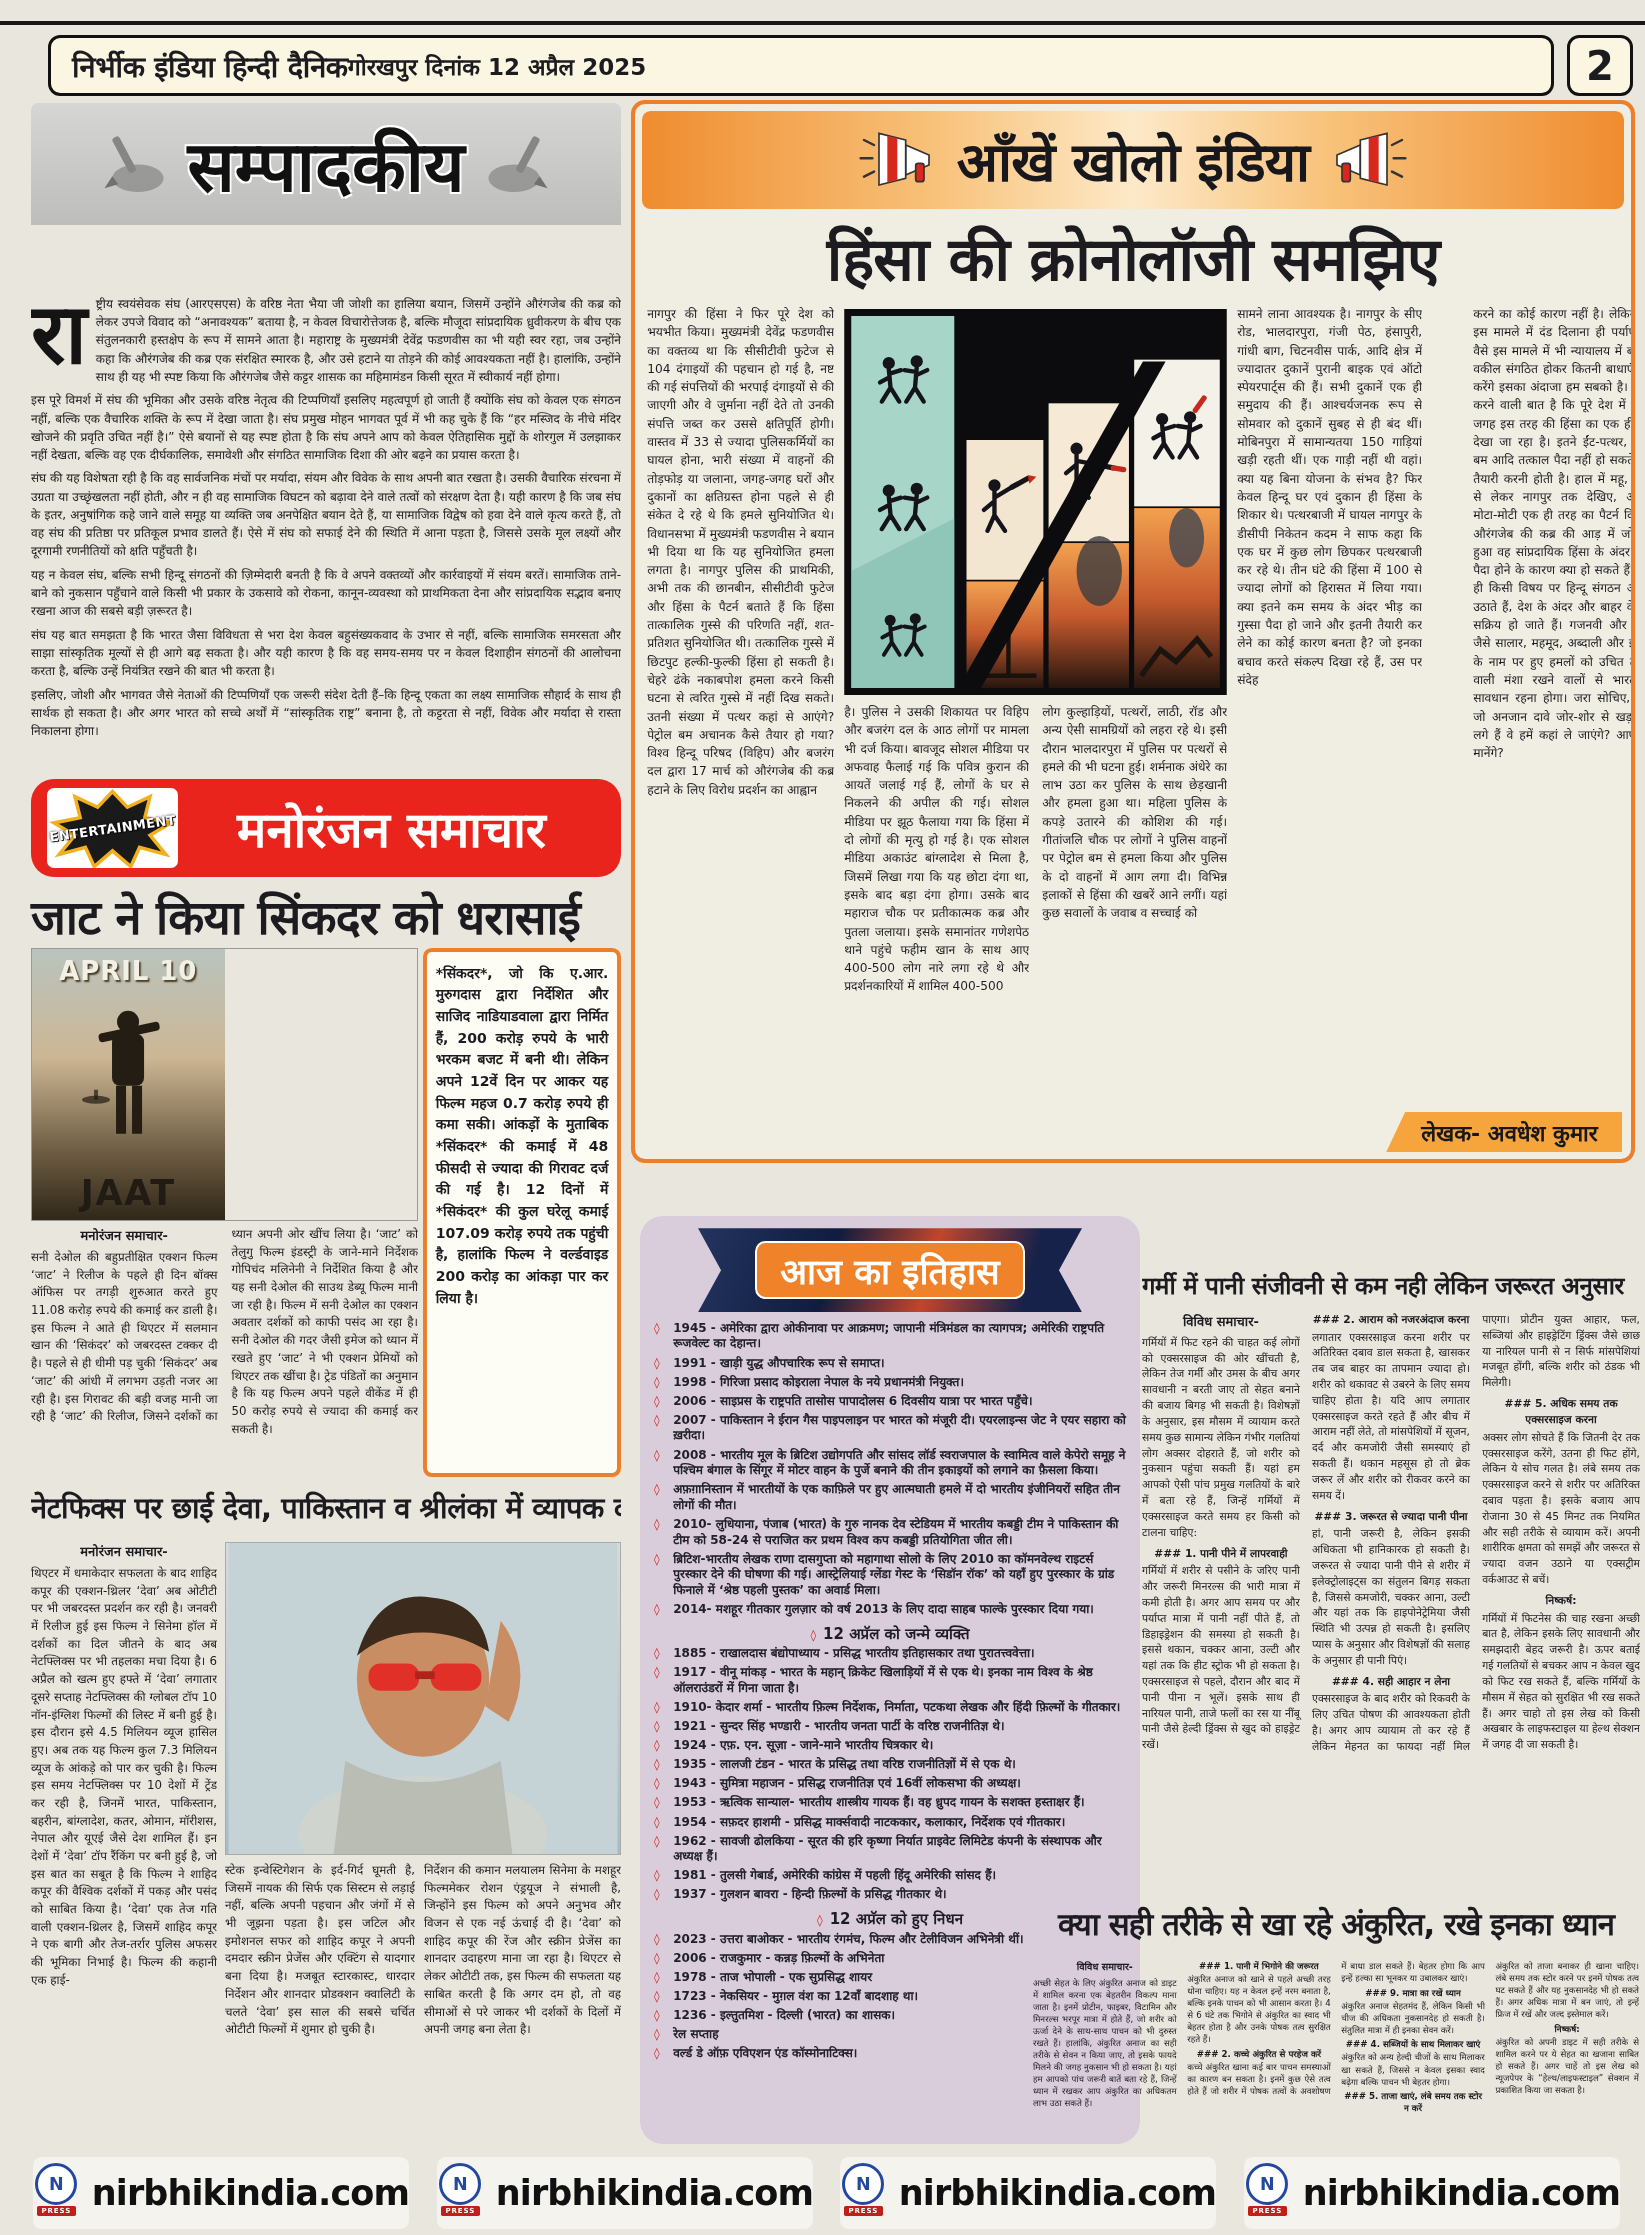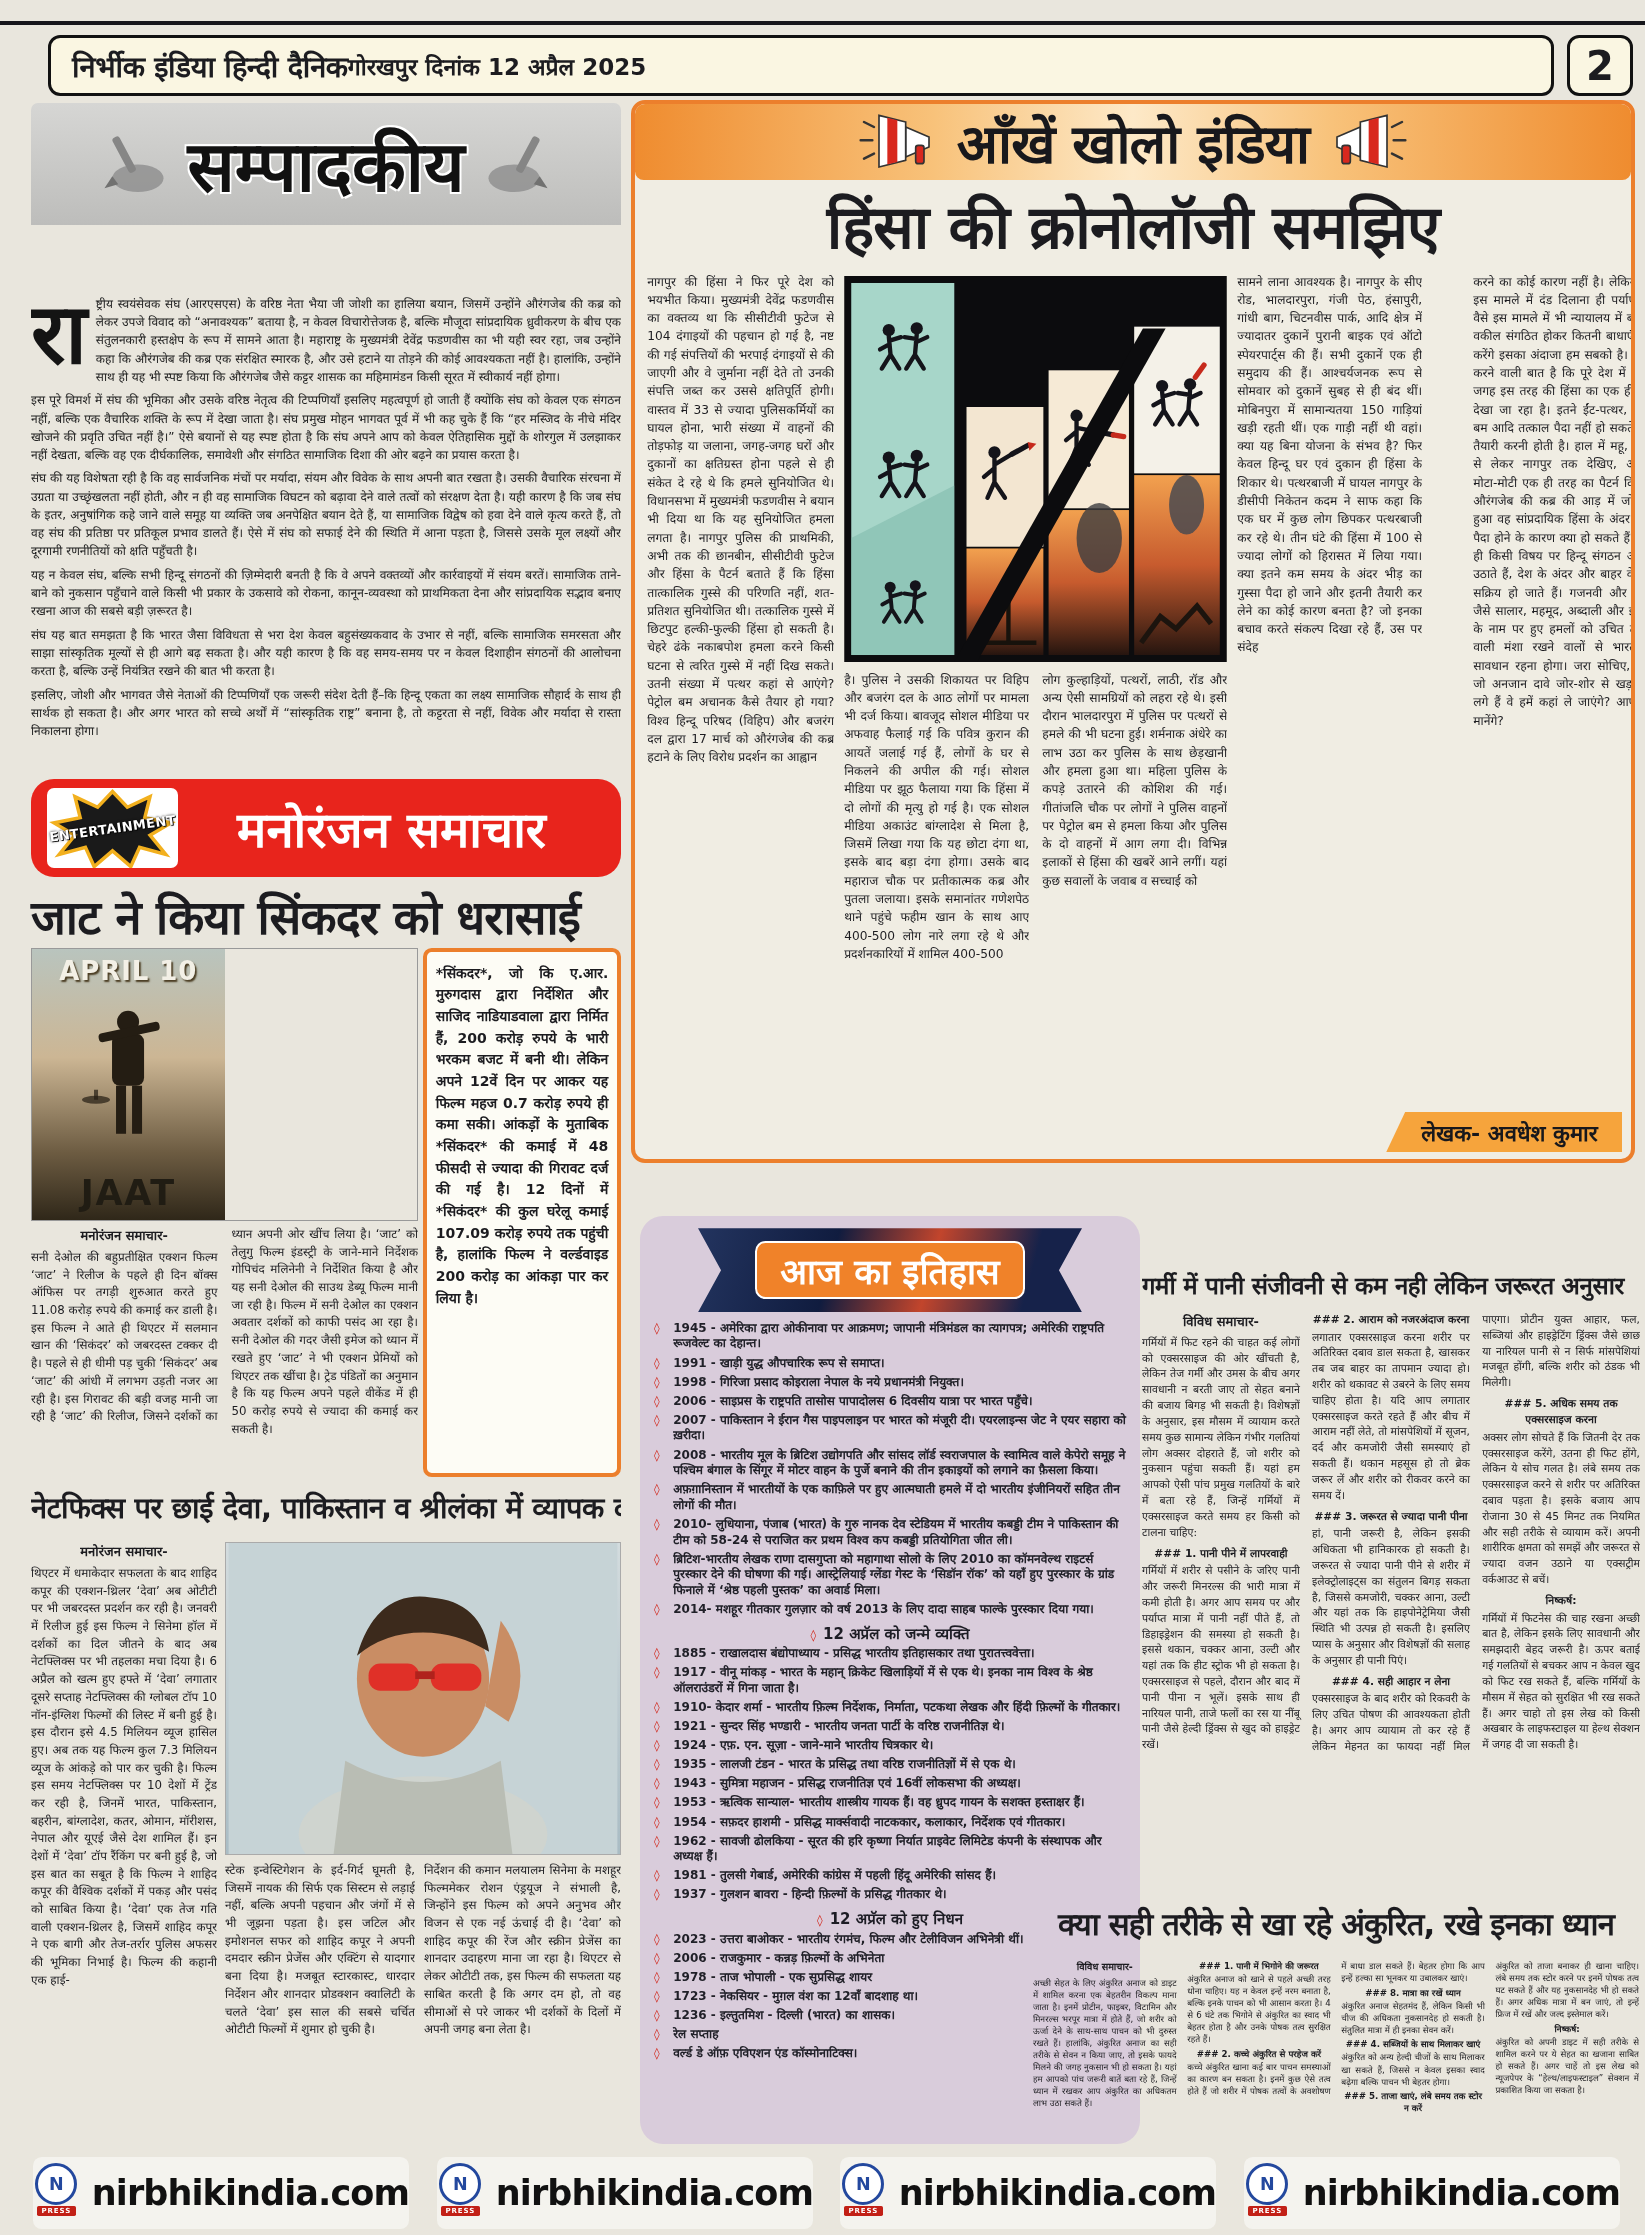--- a/index.html
+++ b/index.html
@@ -66,21 +66,21 @@
   .nf-photo { left:225px; top:1542px; width:396px; height:313px; background:linear-gradient(#d3dcde,#a9bcc4);
               overflow:hidden; border:0.9px solid #aaa; }
   .nf-col2 { left:225px; top:1862px; width:190px; height:290px; font-size:11.8px; line-height:1.5;
              text-align:justify; overflow:hidden; }
   .nf-col3 { left:424px; top:1862px; width:197px; height:290px; font-size:11.8px; line-height:1.5;
              text-align:justify; overflow:hidden; }
 
   
   .chrono { left:631px; top:100px; width:1004px; height:1063px; border:4.4px solid #ec7f2c; border-radius:14px;
             background:#f0ede3; overflow:hidden; }
-  .ch-banner { margin:0; height:76px; border-radius:8.7px;
+  .ch-banner { margin:7px; height:98px; border-radius:8.7px;
                background:linear-gradient(90deg,#ef8c2f 0%,#f8c27a 30%,#fde9c8 50%,#f8c27a 70%,#ef8c2f 100%);
                display:flex; align-items:center; justify-content:center; gap:23px; }
   .ch-banner-title { font-size:54px; font-weight:900; color:#18181c; letter-spacing:-0.9px; }
   .mega { width:75px; height:56px; }
   .mega.flip { transform:scaleX(-1); }
   .ch-headline { text-align:center; font-size:60px; font-weight:900; letter-spacing:-0.9px; margin:3.5px 0 7px; }
   .ch-body { position:relative; margin:1.7px 12.2px 0; height:819px; }
   .ch-col { position:absolute; font-size:12.2px; line-height:1.5; text-align:justify; overflow:hidden; }
   .c1 { left:0; top:0; width:187px; height:777px; }
   .c2 { left:197px; top:398px; width:185px; height:379px; }
@@ -517,21 +517,21 @@
           <div class="sec-h">### 1. पानी में भिगोने की जरूरत</div>
           <div>अंकुरित अनाज को खाने से पहले अच्छी तरह धोना चाहिए। यह न केवल इन्हें नरम बनाता है, बल्कि इनके पाचन को भी आसान करता है। 4 से 6 घंटे तक भिगोने से अंकुरित का स्वाद भी बेहतर होता है और उनके पोषक तत्व सुरक्षित रहते हैं।</div>
         </div>
 
         <div class="sec">
           <div class="sec-h">### 2. कच्चे अंकुरित से परहेज करें</div>
           <div>कच्चे अंकुरित खाना कई बार पाचन समस्याओं का कारण बन सकता है। इनमें कुछ ऐसे तत्व होते हैं जो शरीर में पोषक तत्वों के अवशोषण में बाधा डाल सकते हैं। बेहतर होगा कि आप इन्हें हल्का सा भूनकर या उबालकर खाएं।</div>
         </div>
 
         <div class="sec">
-          <div class="sec-h">### 8. मात्रा का रखें ध्यान</div>
+          <div class="sec-h">### 9. मात्रा का रखें ध्यान</div>
           <div>अंकुरित अनाज सेहतमंद हैं, लेकिन किसी भी चीज की अधिकता नुकसानदेह हो सकती है। संतुलित मात्रा में ही इनका सेवन करें।</div>
         </div>
 
         <div class="sec">
           <div class="sec-h">### 4. सब्जियों के साथ मिलाकर खाएं</div>
           <div>अंकुरित को अन्य हेल्दी चीजों के साथ मिलाकर खा सकते हैं, जिससे न केवल इसका स्वाद बढ़ेगा बल्कि पाचन भी बेहतर होगा।</div>
         </div>
 
         <div class="sec">
           <div class="sec-h">### 5. ताजा खाएं, लंबे समय तक स्टोर न करें</div>

